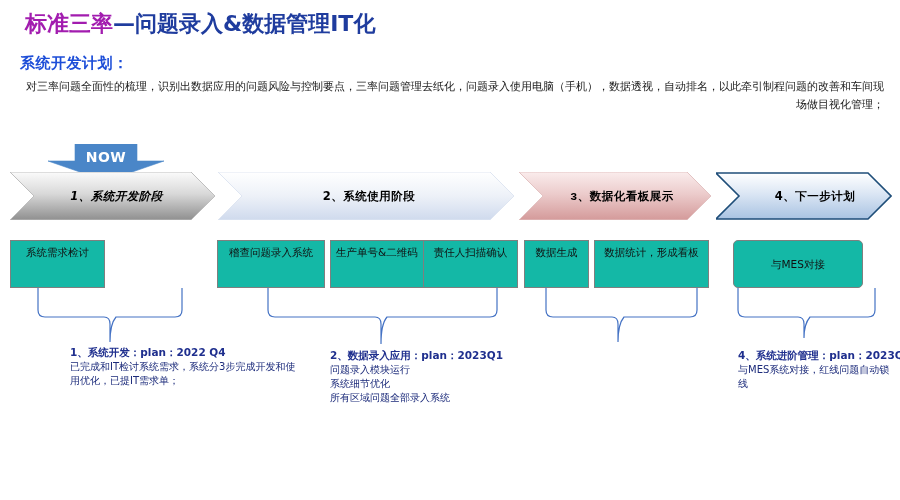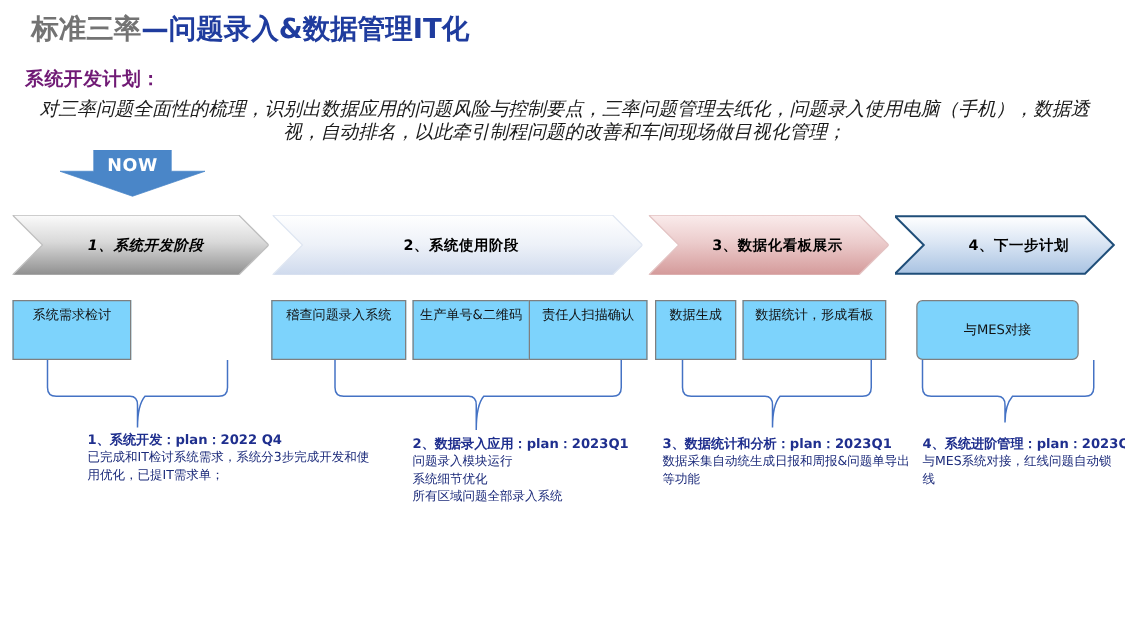--- a/index.html
+++ b/index.html
@@ -11,67 +11,66 @@
     position:relative;
   }
   #slide{position:absolute;left:0;top:0;width:900px;height:500px;background:#fff;}
 
   
   .title{
     position:absolute;left:25px;top:12px;
     font-size:22px;font-weight:bold;line-height:1.1;
     white-space:nowrap;
   }
-  .title .red{color:#737373;text-align:center;}
+  .title .red{color:#a21caf;text-align:center;}
   .title .blue{color:#1f3c9e;}
 
   
   .sec-head{
     position:absolute;left:20px;top:54px;
-    font-size:15px;font-weight:bold;color:#701a75;
+    font-size:15px;font-weight:bold;color:#1d4ed8;
     white-space:nowrap;letter-spacing:.5px;
   }
   .para{
     position:absolute;left:19px;top:78px;width:865px;
-    font-size:15px;line-height:18px;color:#1a1a1a;
-    text-align:center;
-    font-style:italic;
-  }
-
-  
-  .now-wrap{position:absolute;left:47px;top:120px;width:118px;height:38px;}
+    font-size:11px;line-height:18px;color:#1a1a1a;
+    text-align:right;
+  }
+
+  
+  .now-wrap{position:absolute;left:47px;top:144px;width:118px;height:38px;}
   .now-svg{display:block;}
   .now-label{
     position:absolute;left:0;top:5px;width:118px;
     text-align:center;color:#ffffff;font-size:14px;font-weight:bold;
     letter-spacing:.5px;pointer-events:none;
   }
 
   
   .chev{position:absolute;top:172px;height:48px;}
   .chev svg{display:block;position:absolute;left:0;top:0;}
   .chev .lbl{
     position:absolute;left:0;top:0;width:100%;height:48px;
     display:flex;align-items:center;justify-content:center;
     font-size:11.5px;font-weight:bold;color:#000;
     letter-spacing:.5px;pointer-events:none;
   }
   .chev1{left:10px;width:205px;}
   .chev2{left:218px;width:296px;text-align:center;}
-  .chev3{left:519px;width:192px;}
+  .chev3{left:519px;width:192px;font-family:Liberation Mono, monospace;}
   .chev4{left:716px;width:176px;}
   .chev1 .lbl{padding-left:8px;box-sizing:border-box;font-style:italic;}
   .chev2 .lbl{padding-left:6px;box-sizing:border-box;}
   .chev3 .lbl{padding-left:14px;box-sizing:border-box;}
   .chev4 .lbl{padding-left:22px;box-sizing:border-box;}
 
   
   .tbox{
     position:absolute;top:240px;height:48px;
-    border:1px solid #7f7f7f;background:#7dd3fc;
+    border:1px solid #7f7f7f;background:#14b8a6;
     box-sizing:border-box;
     font-size:10.5px;color:#111;line-height:14px;
     padding:4px 5px 0 5px;
   }
   .tbox.center{
     display:flex;align-items:center;justify-content:center;
     padding:0 6px;text-align:center;
   }
   .tbox.ctr-top{text-align:center;}
   .b1{left:10px;width:95px;}
@@ -193,22 +192,18 @@
   </svg>
 
   <div class="note n1">
     <div class="hd">1、系统开发：plan：2022 Q4</div>
     <div class="bd">已完成和IT检讨系统需求，系统分3步完成开发和使用优化，已提IT需求单；</div>
   </div>
   <div class="note n2">
     <div class="hd">2、数据录入应用：plan：2023Q1</div>
     <div class="bd">问题录入模块运行<br>系统细节优化<br>所有区域问题全部录入系统</div>
   </div>
-  <div class="note n3">
-    <div class="hd">3、数据统计和分析：plan：2023Q1</div>
-    <div class="bd">数据采集自动统生成日报和周报&amp;问题单导出等功能</div>
-  </div>
   <div class="note n4">
     <div class="hd">4、系统进阶管理：plan：2023Q1</div>
     <div class="bd">与MES系统对接，红线问题自动锁线</div>
   </div>
 
 </div>
 
 </body></html>

